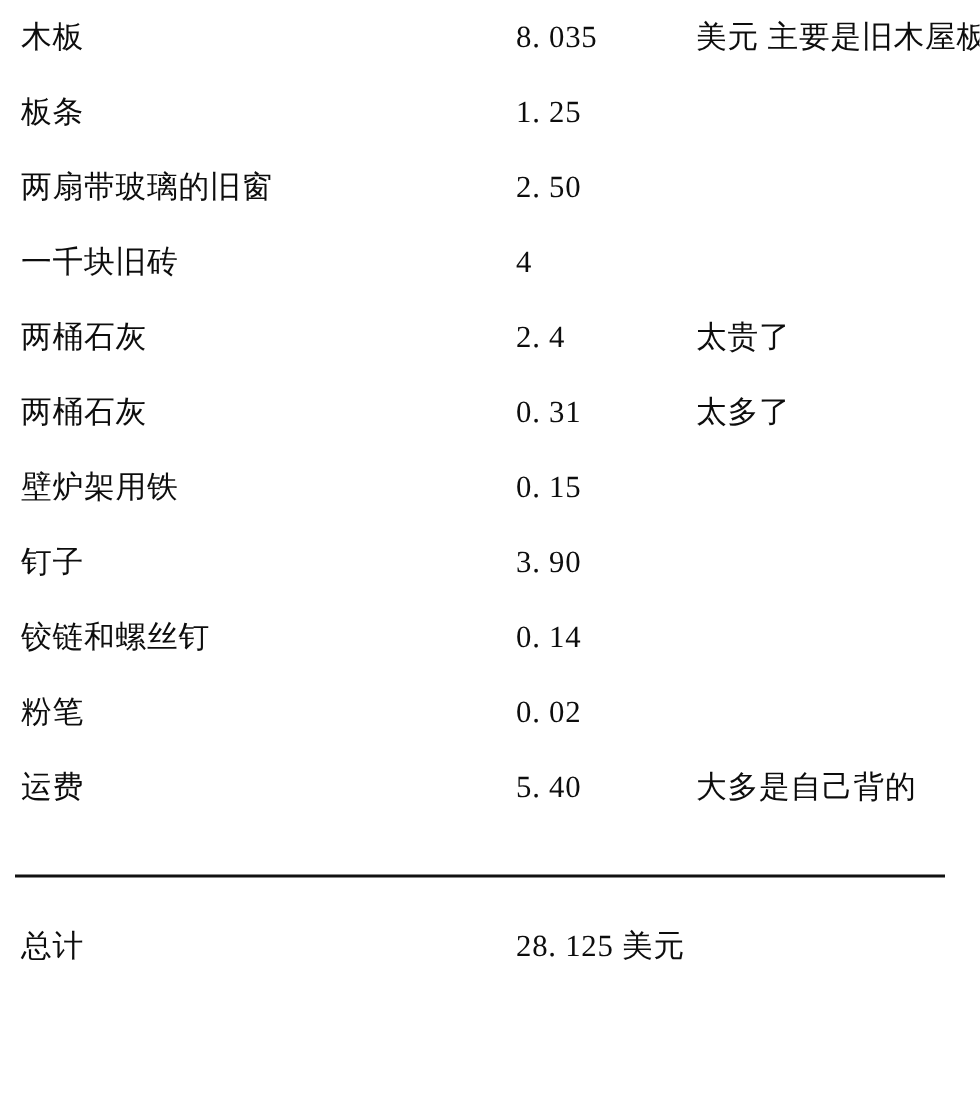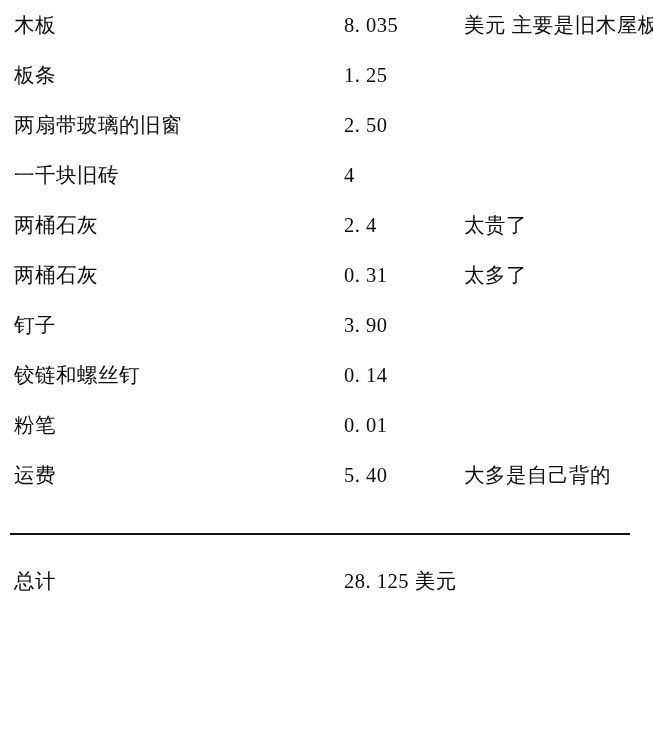--- a/index.html
+++ b/index.html
@@ -96,32 +96,37 @@
         <td class="col-item">两桶石灰</td>
         <td class="col-amount">2. 4</td>
         <td class="col-note">太贵了</td>
       </tr>
       <tr>
         <td class="col-item">两桶石灰</td>
         <td class="col-amount">0. 31</td>
         <td class="col-note">太多了</td>
       </tr>
       <tr>
+        <td class="col-item">壁炉架用铁</td>
+        <td class="col-amount">0. 15</td>
+        <td class="col-note"></td>
+      </tr>
+      <tr>
         <td class="col-item">钉子</td>
         <td class="col-amount">3. 90</td>
         <td class="col-note"></td>
       </tr>
       <tr>
         <td class="col-item">铰链和螺丝钉</td>
         <td class="col-amount">0. 14</td>
         <td class="col-note"></td>
       </tr>
       <tr>
         <td class="col-item">粉笔</td>
-        <td class="col-amount">0. 01</td>
+        <td class="col-amount">0. 02</td>
         <td class="col-note"></td>
       </tr>
       <tr>
         <td class="col-item">运费</td>
         <td class="col-amount">5. 40</td>
         <td class="col-note">大多是自己背的</td>
       </tr>
       <tr class="rule-row">
         <td colspan="3">
           <div class="rule"></div>

